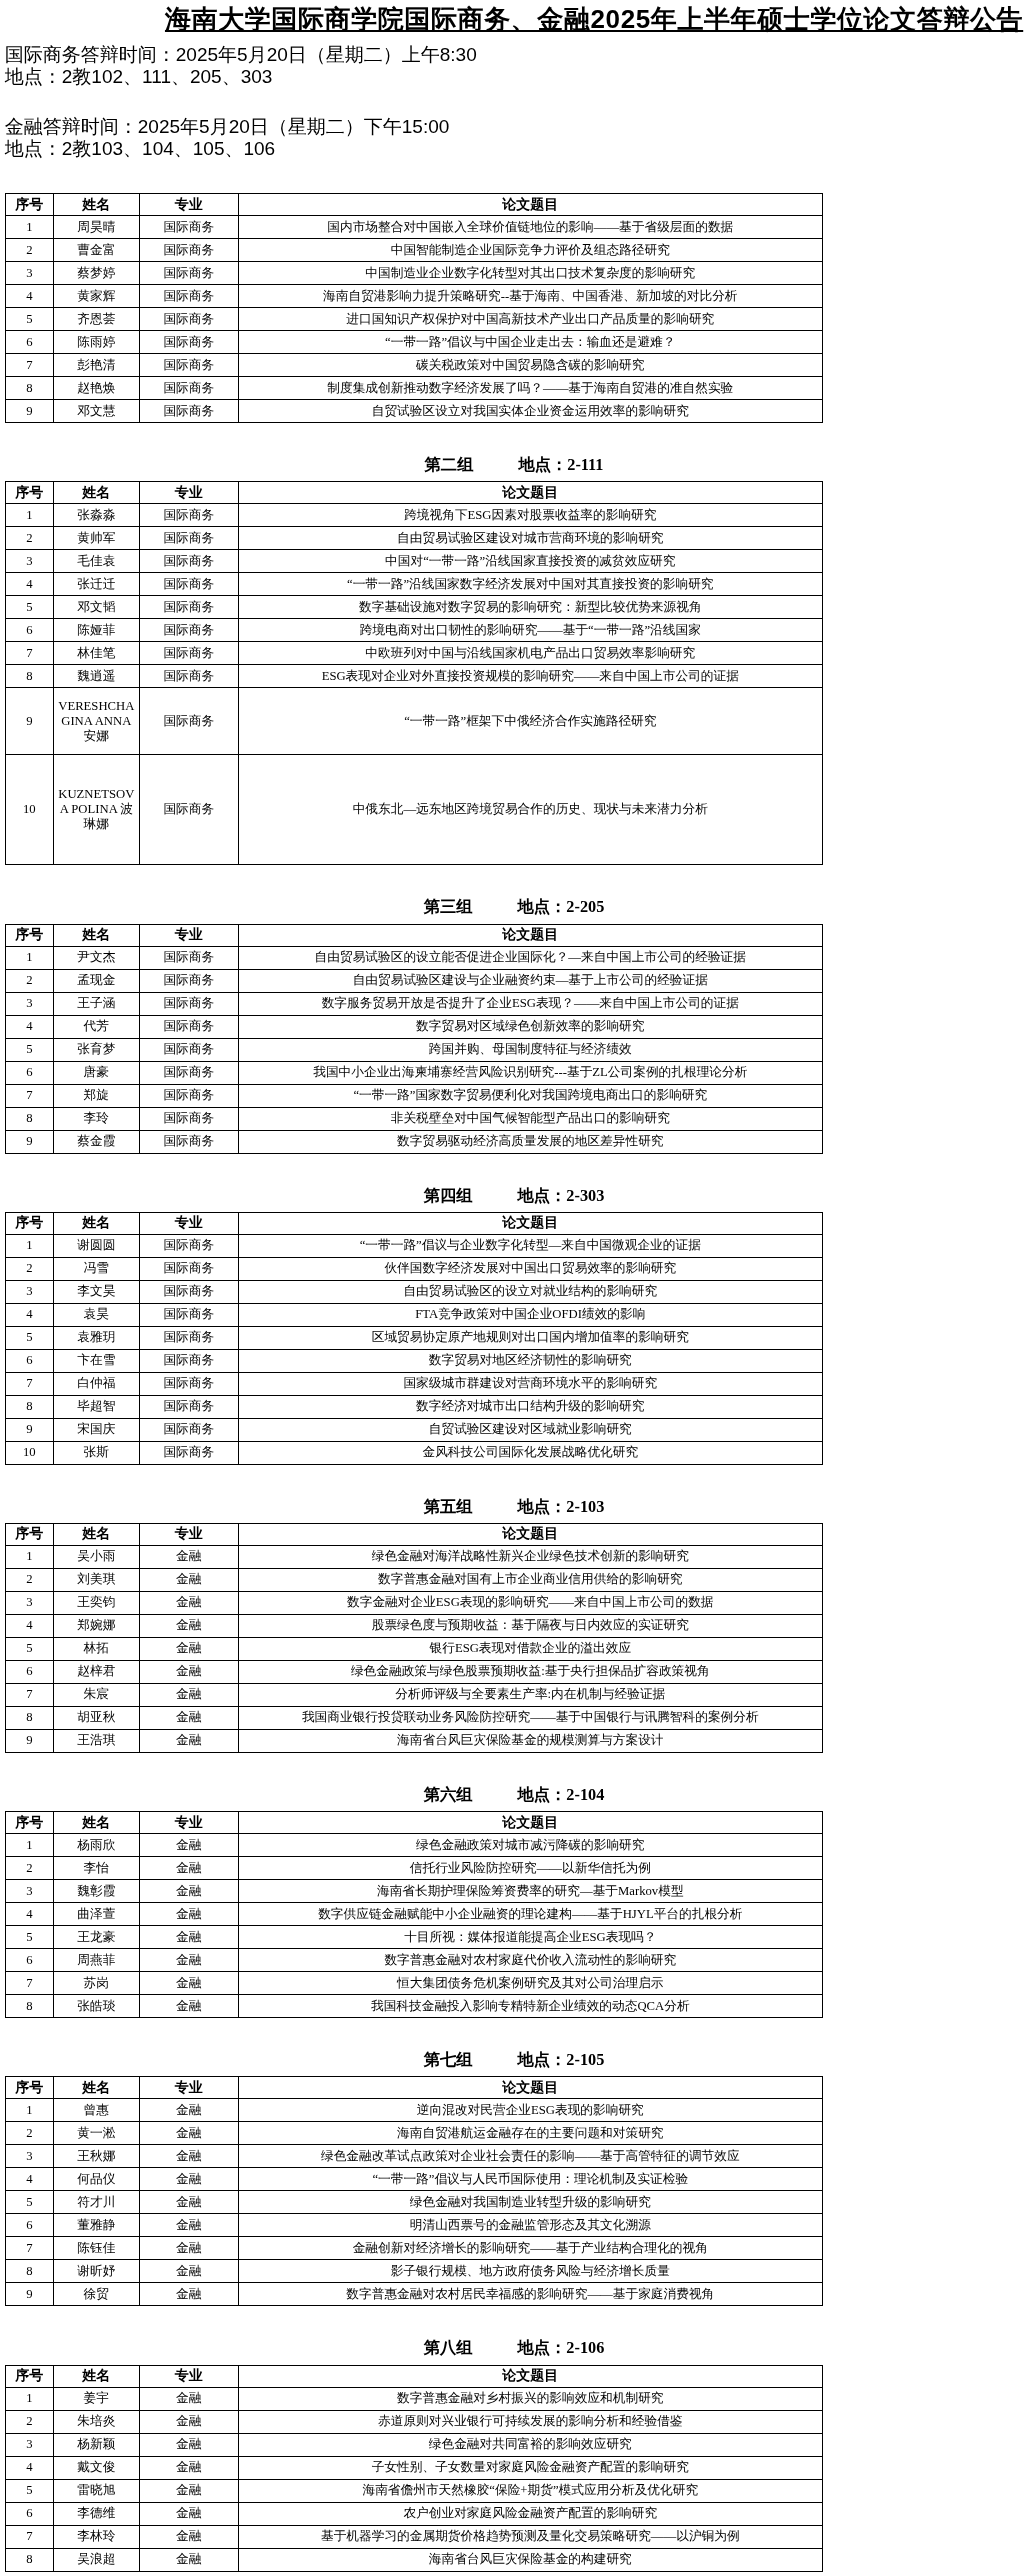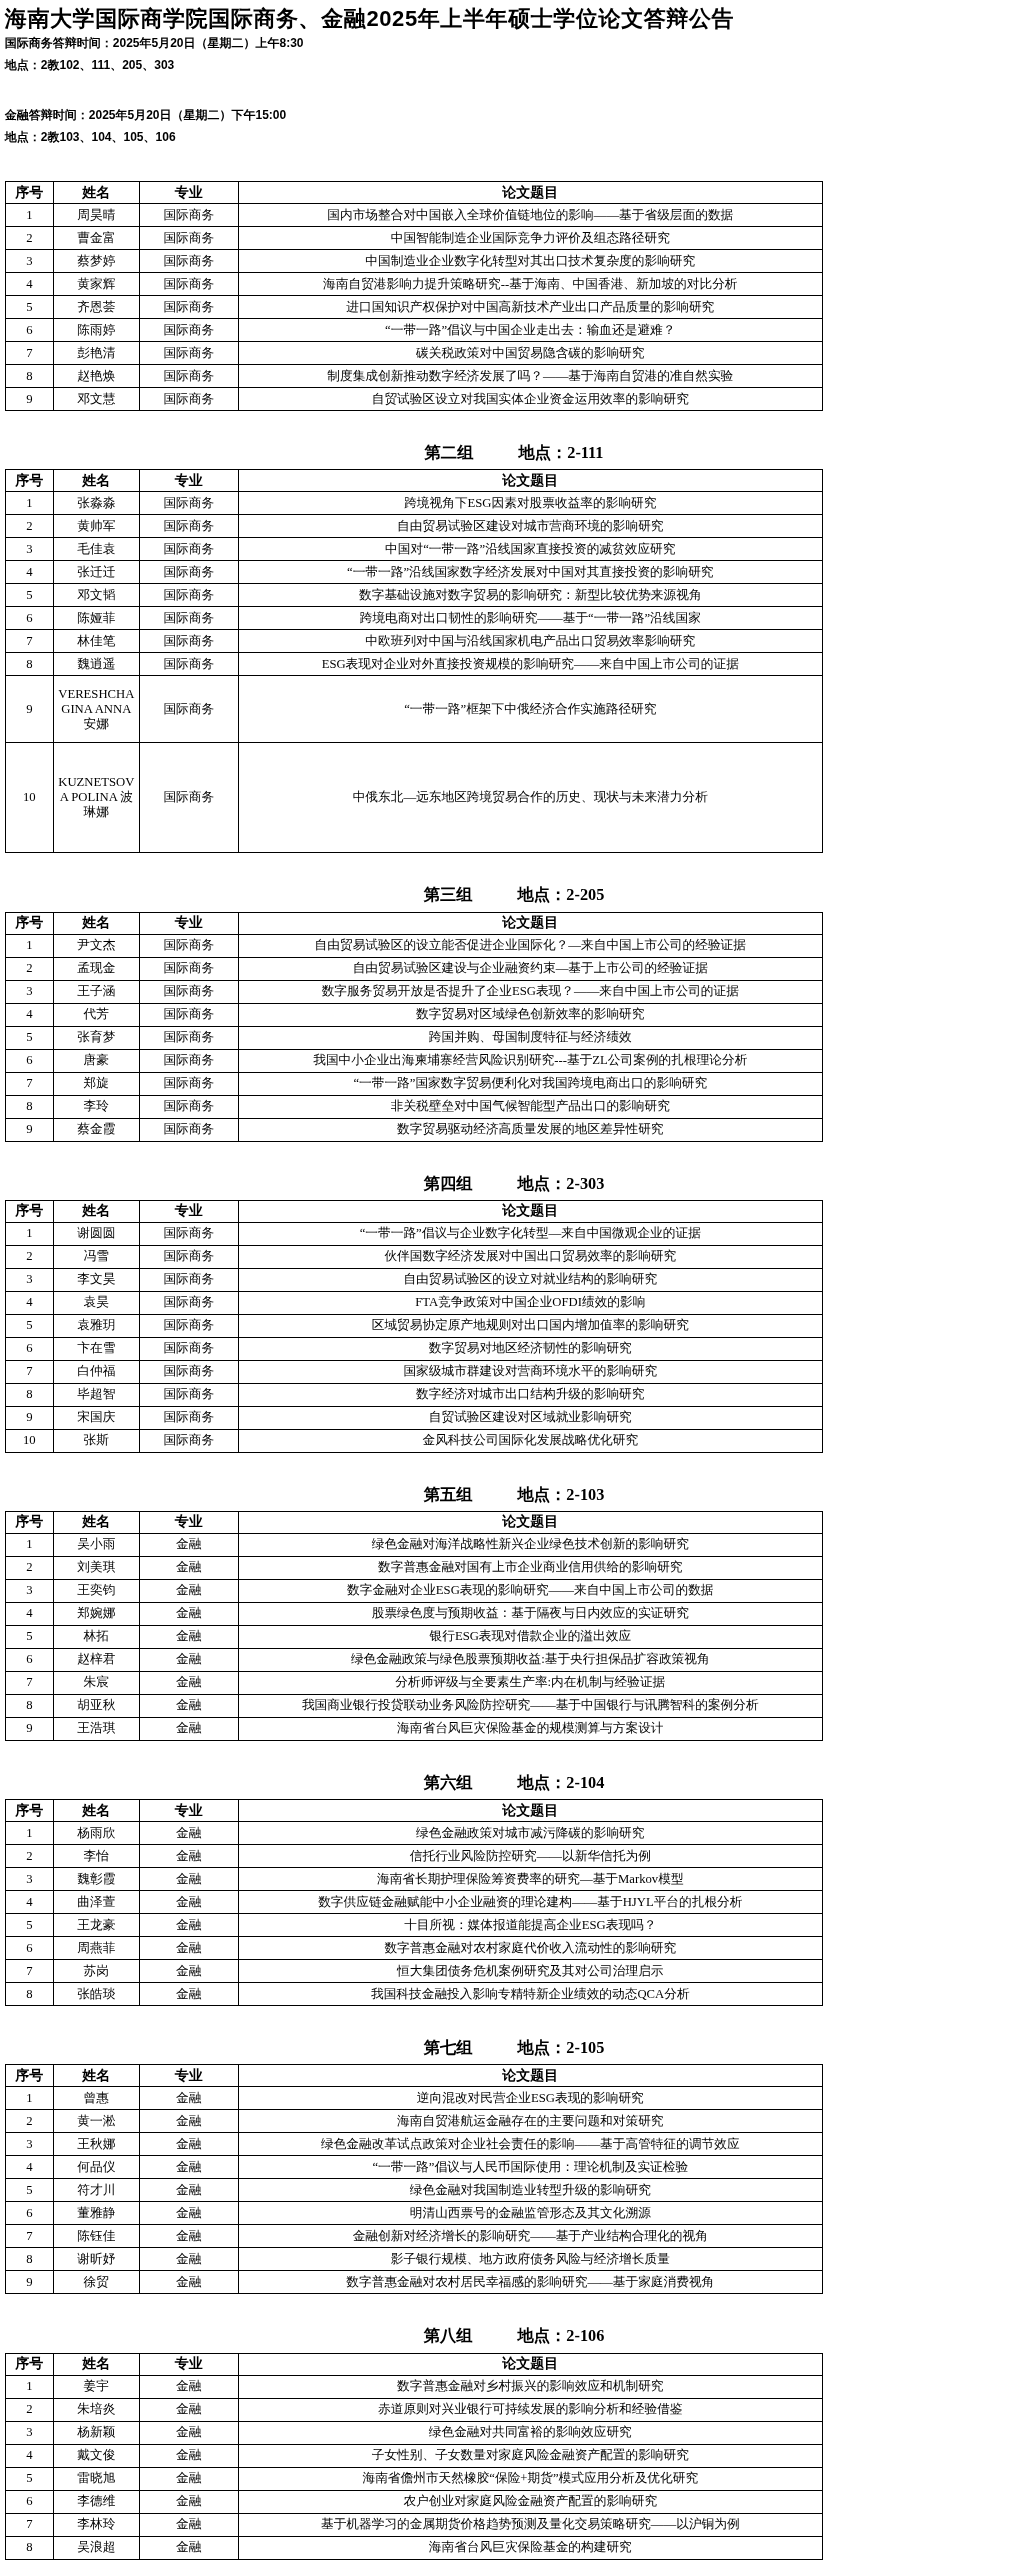--- a/index.html
+++ b/index.html
@@ -4,27 +4,28 @@
 <style>
   * { margin:0; padding:0; box-sizing:border-box; }
   html,body { background:#ffffff; }
   body {
     width:1028px; min-height:2576px; color:#000;
     font-family:"Liberation Serif", serif;
   }
   .doc { padding:6px 4.8px 24px 4.8px; }
 
   .main-title {
-    text-align:left; font-family:"Liberation Sans", sans-serif;
-    font-weight:bold; font-size:22px; line-height:24px; padding-top:1.2px;
+    text-align:right; font-family:"Liberation Sans", sans-serif;
+    font-weight:bold; font-size:26px; line-height:24px; padding-top:1.2px;
     letter-spacing:0.6px;
+    text-decoration:underline;
   }
   .info-block {
-    margin-top:1px; font-family:"Liberation Sans", sans-serif;
-    font-weight:bold; font-size:12px;
+    margin-top:13px; font-family:"Liberation Sans", sans-serif;
+    font-weight:normal; font-size:19px;
   }
   .info-line { line-height:22px; white-space:pre; }
   .info-line.spaced { margin-top:28px; }
 
   .group-section { margin-top:33px; }
   .group-title {
     display:flex; justify-content:center; align-items:baseline; gap:45px;
     font-weight:bold; font-size:16.3px; line-height:18px;
     font-family:"Liberation Serif", serif;
   }

